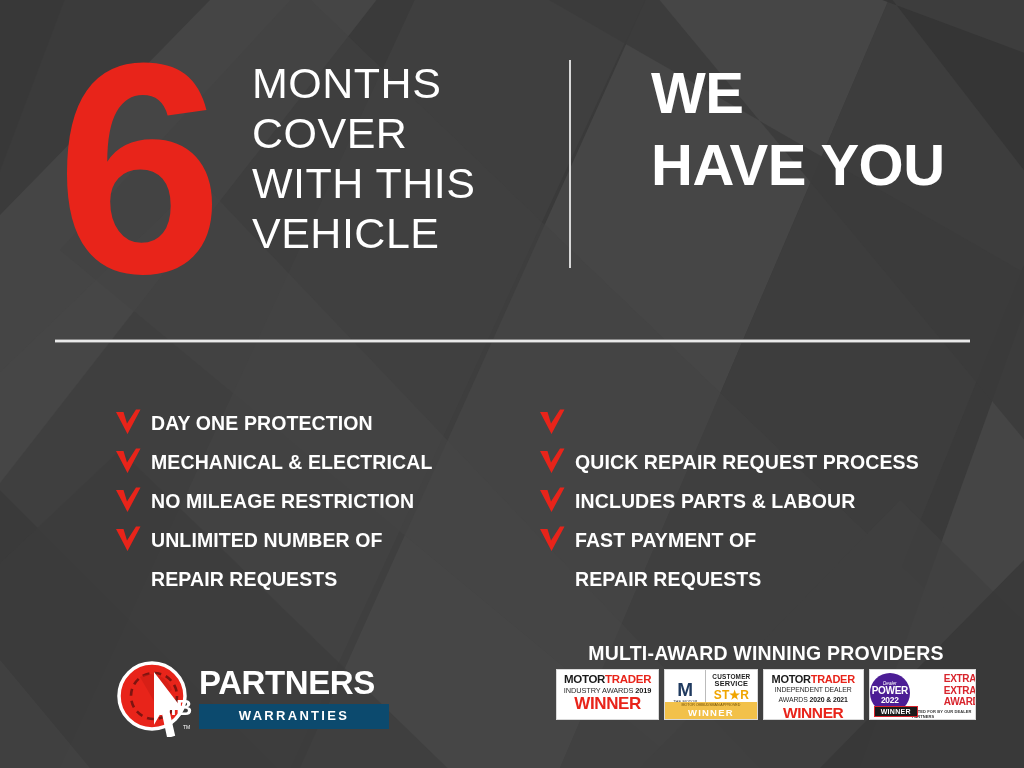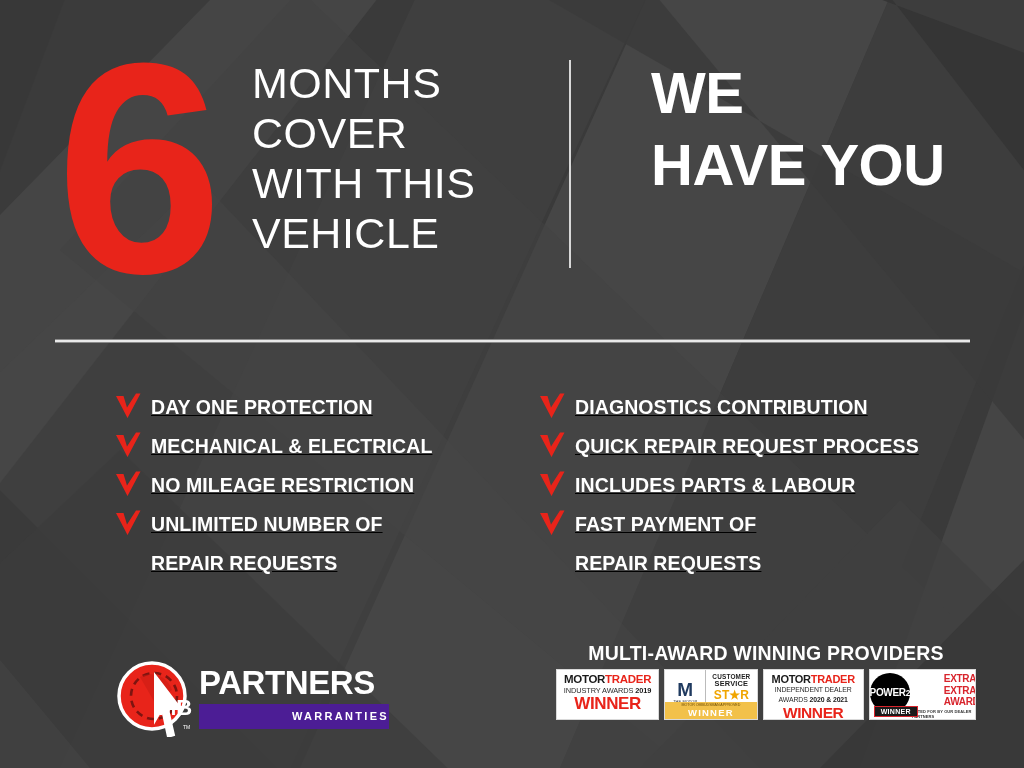--- a/index.html
+++ b/index.html
@@ -72,21 +72,21 @@
     background:#e9e9e9;
     border-top:1px solid #8a8a8a;
     border-bottom:1px solid #8a8a8a;
   }
 
   
   .features {
     position:absolute;
     left:0; top:392px; width:1024px;
   }
-  .col { position:absolute; top:0;text-decoration:underline; }
+  .col { position:absolute; top:16px; }
   .col-left  { left:113px; width:430px; }
   .col-right { left:537px; width:470px; }
 
   .frow {
     display:flex;
     align-items:flex-start;
     height:39px;
   }
   .tick {
     width:30px; height:30px;
@@ -119,27 +119,27 @@
   .brand-words { position:absolute; left:84px; top:8px; width:190px; }
   .brand-name {
     color:#ffffff;
     font-size:33px;
     line-height:34px;
     font-weight:bold;
     letter-spacing:-0.4px;
   }
   .brand-sub {
     margin-top:4px;
-    background:#4c1d95;
-    color:#ffffff;
-    font-size:11px;
+    background:#0c4a6e;
+    color:#ffffff;
+    font-size:13px;
     line-height:22px;
     font-weight:bold;
     letter-spacing:2.3px;
-    text-align:right;
+    text-align:center;
     padding:1px 0 2px 0;
   }
 
   
   .awards { position:absolute; left:556px; top:642px; width:420px; }
   .awards-title {
     color:#ffffff;
     font-size:19.5px;
     line-height:22px;
     font-weight:bold;
@@ -186,22 +186,22 @@
   .cs .r4 { font-size:6.6px; line-height:7.6px; font-weight:bold; color:#222; letter-spacing:0.2px; }
   .cs .strip { position:absolute; left:0; right:0; bottom:0; height:17px; background:#f2c14a; }
   .cs .striptop { font-size:3.6px; line-height:5px; color:#6b4a00; text-align:center; padding-top:1px; }
   .cs .stripwin { font-size:9.5px; line-height:10px; font-weight:bold; color:#ffffff; text-align:center; letter-spacing:1.2px; }
 
   
   .dp { display:flex; height:100%; }
   .dp .left { width:52px; position:relative; display:flex; align-items:center; justify-content:center; }
   .dp .disc {
     width:40px; height:40px; border-radius:50%;
-    background:#000000; color:#fff;
-    display:flex; flex-direction:row; align-items:center; justify-content:center;
+    background:#4c1d95; color:#fff;
+    display:flex; flex-direction:column; align-items:center; justify-content:center;
     margin-top:-3px;
   }
   .dp .d1 { font-size:4.6px; line-height:5.4px; font-style:italic; }
   .dp .d2 { font-size:10px; line-height:10.5px; font-weight:bold; letter-spacing:-0.3px; }
   .dp .d3 { font-size:8.4px; line-height:9px; font-weight:bold; letter-spacing:-0.2px; }
   .dp .ribbon {
     position:absolute; left:4px; bottom:2px;
     width:44px; background:#1a1a1a; color:#fff;
     font-size:7px; line-height:9px; font-weight:bold;
     text-align:center; letter-spacing:0.3px;
@@ -306,21 +306,20 @@
       </div>
     </div>
 
     <div class="col col-right">
       <div class="frow">
         <span class="tick">
           <svg width="30" height="30" viewBox="0 0 30 30">
               <path d="M3 5 L10.5 5 L14 16.5 L23 2.5 L27.5 2.5 L14.5 27 Z" fill="#e8241a"></path>
             </svg>
         </span>
-        <span class="ftext">DIAGNOSTICS CONTRIBUTION</span>
       </div>
       <div class="frow">
         <span class="tick">
           <svg width="30" height="30" viewBox="0 0 30 30">
               <path d="M3 5 L10.5 5 L14 16.5 L23 2.5 L27.5 2.5 L14.5 27 Z" fill="#e8241a"></path>
             </svg>
         </span>
         <span class="ftext">QUICK REPAIR REQUEST PROCESS</span>
       </div>
       <div class="frow">

